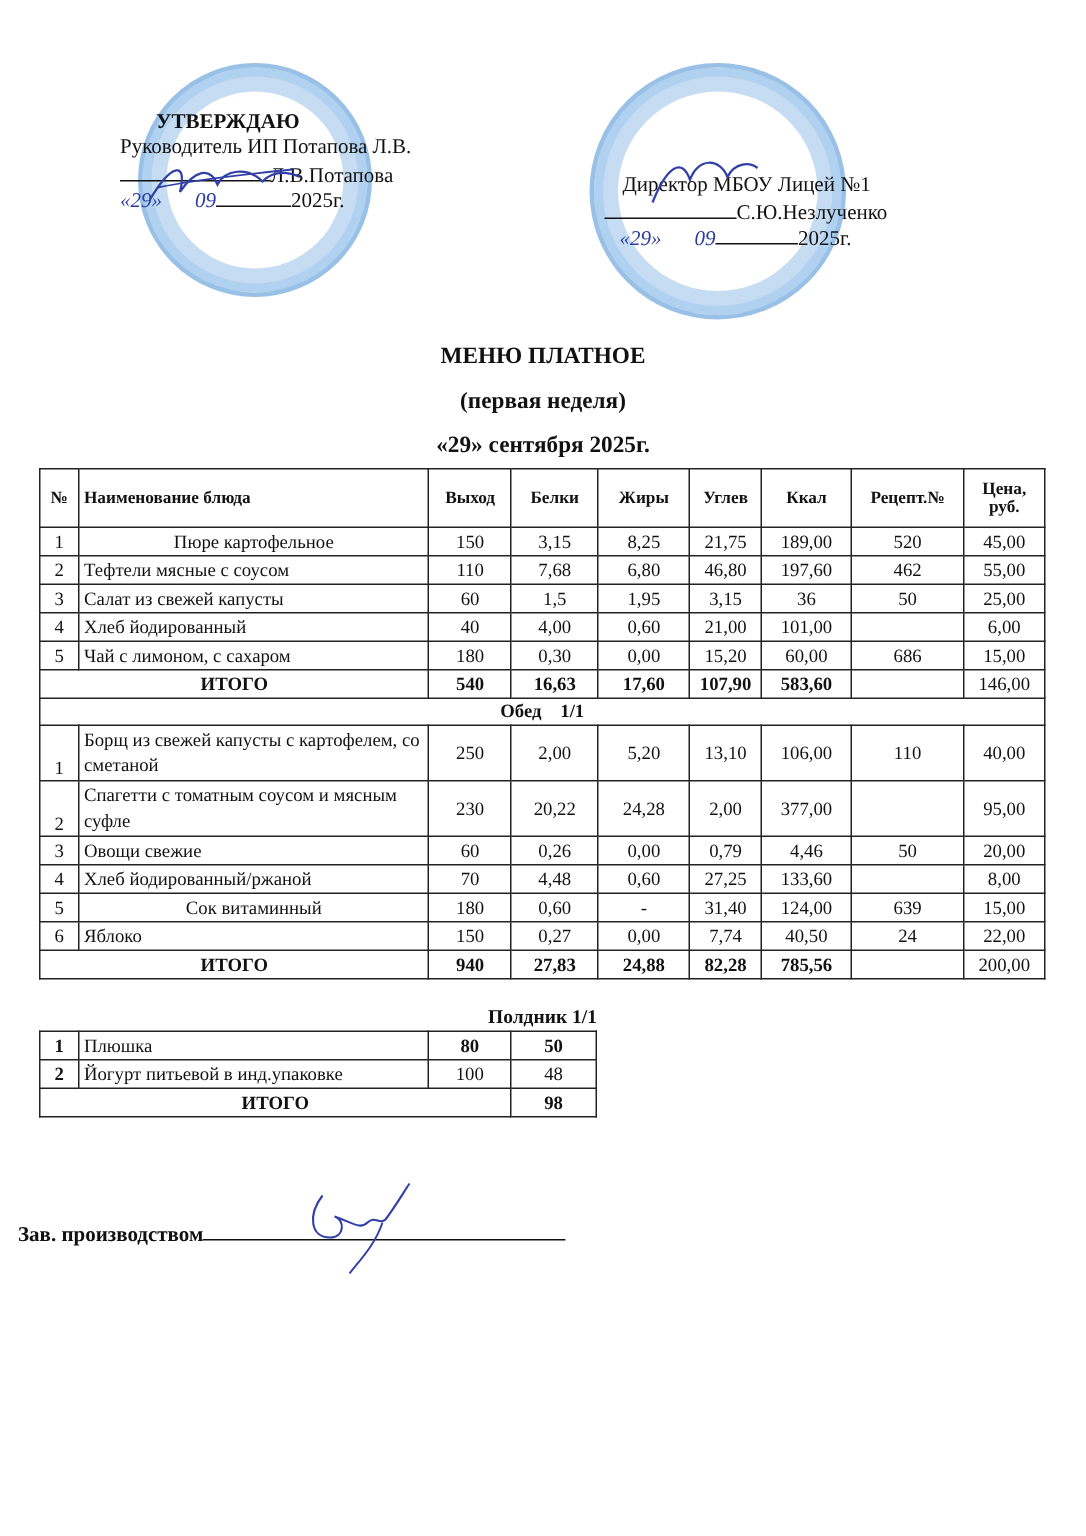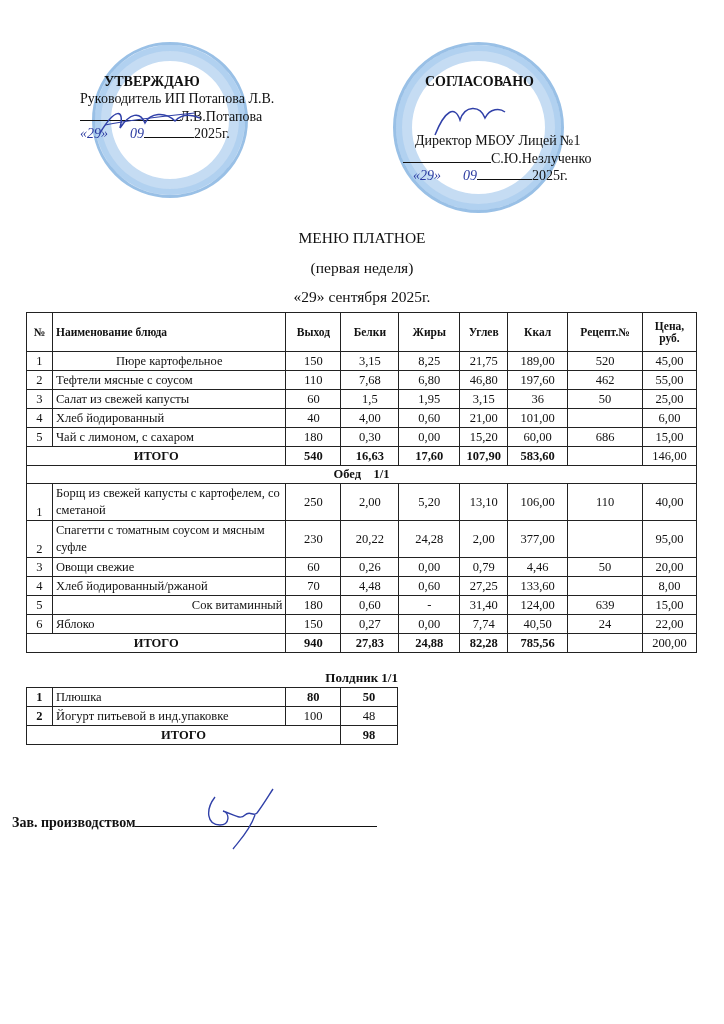--- a/index.html
+++ b/index.html
@@ -4,21 +4,21 @@
 <style>
   html, body { margin: 0; padding: 0; background: #ffffff; }
   body { width: 724px; height: 1024px; position: relative; overflow: hidden;
          font-family: "Liberation Serif", serif; color: #111; }
   .abs { position: absolute; }
   .approve { font-size: 14px; line-height: 17px; }
   .approve .head { font-weight: bold; }
   .stamp { position: absolute; border-radius: 50%; border: 3px solid rgba(70,140,210,0.55);
            box-shadow: inset 0 0 0 6px rgba(120,175,230,0.25), inset 0 0 0 14px rgba(255,255,255,0), inset 0 0 0 16px rgba(90,155,220,0.35); }
   .sig { position: absolute; }
-  .title { position: absolute; left: 0; width: 724px; text-align: center; font-weight: normal; font-size: 15.5px; }
+  .title { position: absolute; left: 0; width: 724px; text-align: center; font-weight: bold; font-size: 15.5px; }
   table { border-collapse: collapse; position: absolute; font-size: 12.5px; }
   td, th { border: 1px solid #222; padding: 0 3px; height: 18px; }
   th { font-weight: bold; font-size: 11.5px; height: 38px; }
   .c { text-align: center; }
   .b { font-weight: bold; }
   .section td { height: 17px; }
   .tall td { height: 36px; }
   .num { text-align: center; vertical-align: bottom; }
   .numm { text-align: center; }
   .footer { position: absolute; left: 12px; top: 812px; font-size: 14px; font-weight: bold; }
@@ -38,21 +38,20 @@
     <span style="font-style:italic;color:#2a3aa0;">«29»</span><span style="display:inline-block;width:22px;"></span><span style="font-style:italic;color:#2a3aa0;">09</span><span style="display:inline-block;width:50px;border-bottom:1px solid #111;height:10px;"></span><span>2025г.</span>
   </div>
 </div>
 <svg class="sig" width="110" height="40" style="left:95px; top:103px;">
   <path d="M5 30 C20 5, 30 5, 25 25 C35 10, 45 8, 50 20 C55 10, 70 8, 80 18 C88 10, 98 12, 105 15" stroke="#3040a8" stroke-width="1.5" fill="none"></path>
   <path d="M10 22 C30 18, 60 14, 100 10" stroke="#3040a8" stroke-width="1.2" fill="none"></path>
 </svg>
 
 <div class="stamp" style="left:393px; top:42px; width:165px; height:165px;"></div>
 <div class="abs approve" style="left:403px; top:73px; width:300px;">
-  <div class="head" style="padding-left:22px;">СОГЛАСОВАНО</div>
   <div style="padding-left:12px;margin-top:42px;">Директор МБОУ Лицей №1</div>
   <div>
     <span style="display:inline-block;width:88px;border-bottom:1px solid #111;height:13px;"></span><span>С.Ю.Незлученко</span>
   </div>
   <div style="padding-left:10px;">
     <span style="font-style:italic;color:#2a3aa0;">«29»</span><span style="display:inline-block;width:22px;"></span><span style="font-style:italic;color:#2a3aa0;">09</span><span style="display:inline-block;width:55px;border-bottom:1px solid #111;height:10px;"></span><span>2025г.</span>
   </div>
 </div>
 <svg class="sig" width="80" height="40" style="left:430px; top:100px;">
   <path d="M5 35 C15 10, 25 5, 30 20 C35 5, 50 5, 55 18 C60 8, 70 8, 75 12" stroke="#3040a8" stroke-width="1.5" fill="none"></path>
@@ -195,21 +194,21 @@
         <td class="c">70</td>
         <td class="c">4,48</td>
         <td class="c">0,60</td>
         <td class="c">27,25</td>
         <td class="c">133,60</td>
         <td class="c"></td>
         <td class="c">8,00</td>
       </tr>
       <tr>
         <td class="numm">5</td>
-        <td style="text-align: right;">Сок витаминный</td>
+        <td style="text-align: center;">Сок витаминный</td>
         <td class="c">180</td>
         <td class="c">0,60</td>
         <td class="c">-</td>
         <td class="c">31,40</td>
         <td class="c">124,00</td>
         <td class="c">639</td>
         <td class="c">15,00</td>
       </tr>
       <tr>
         <td class="numm">6</td>

